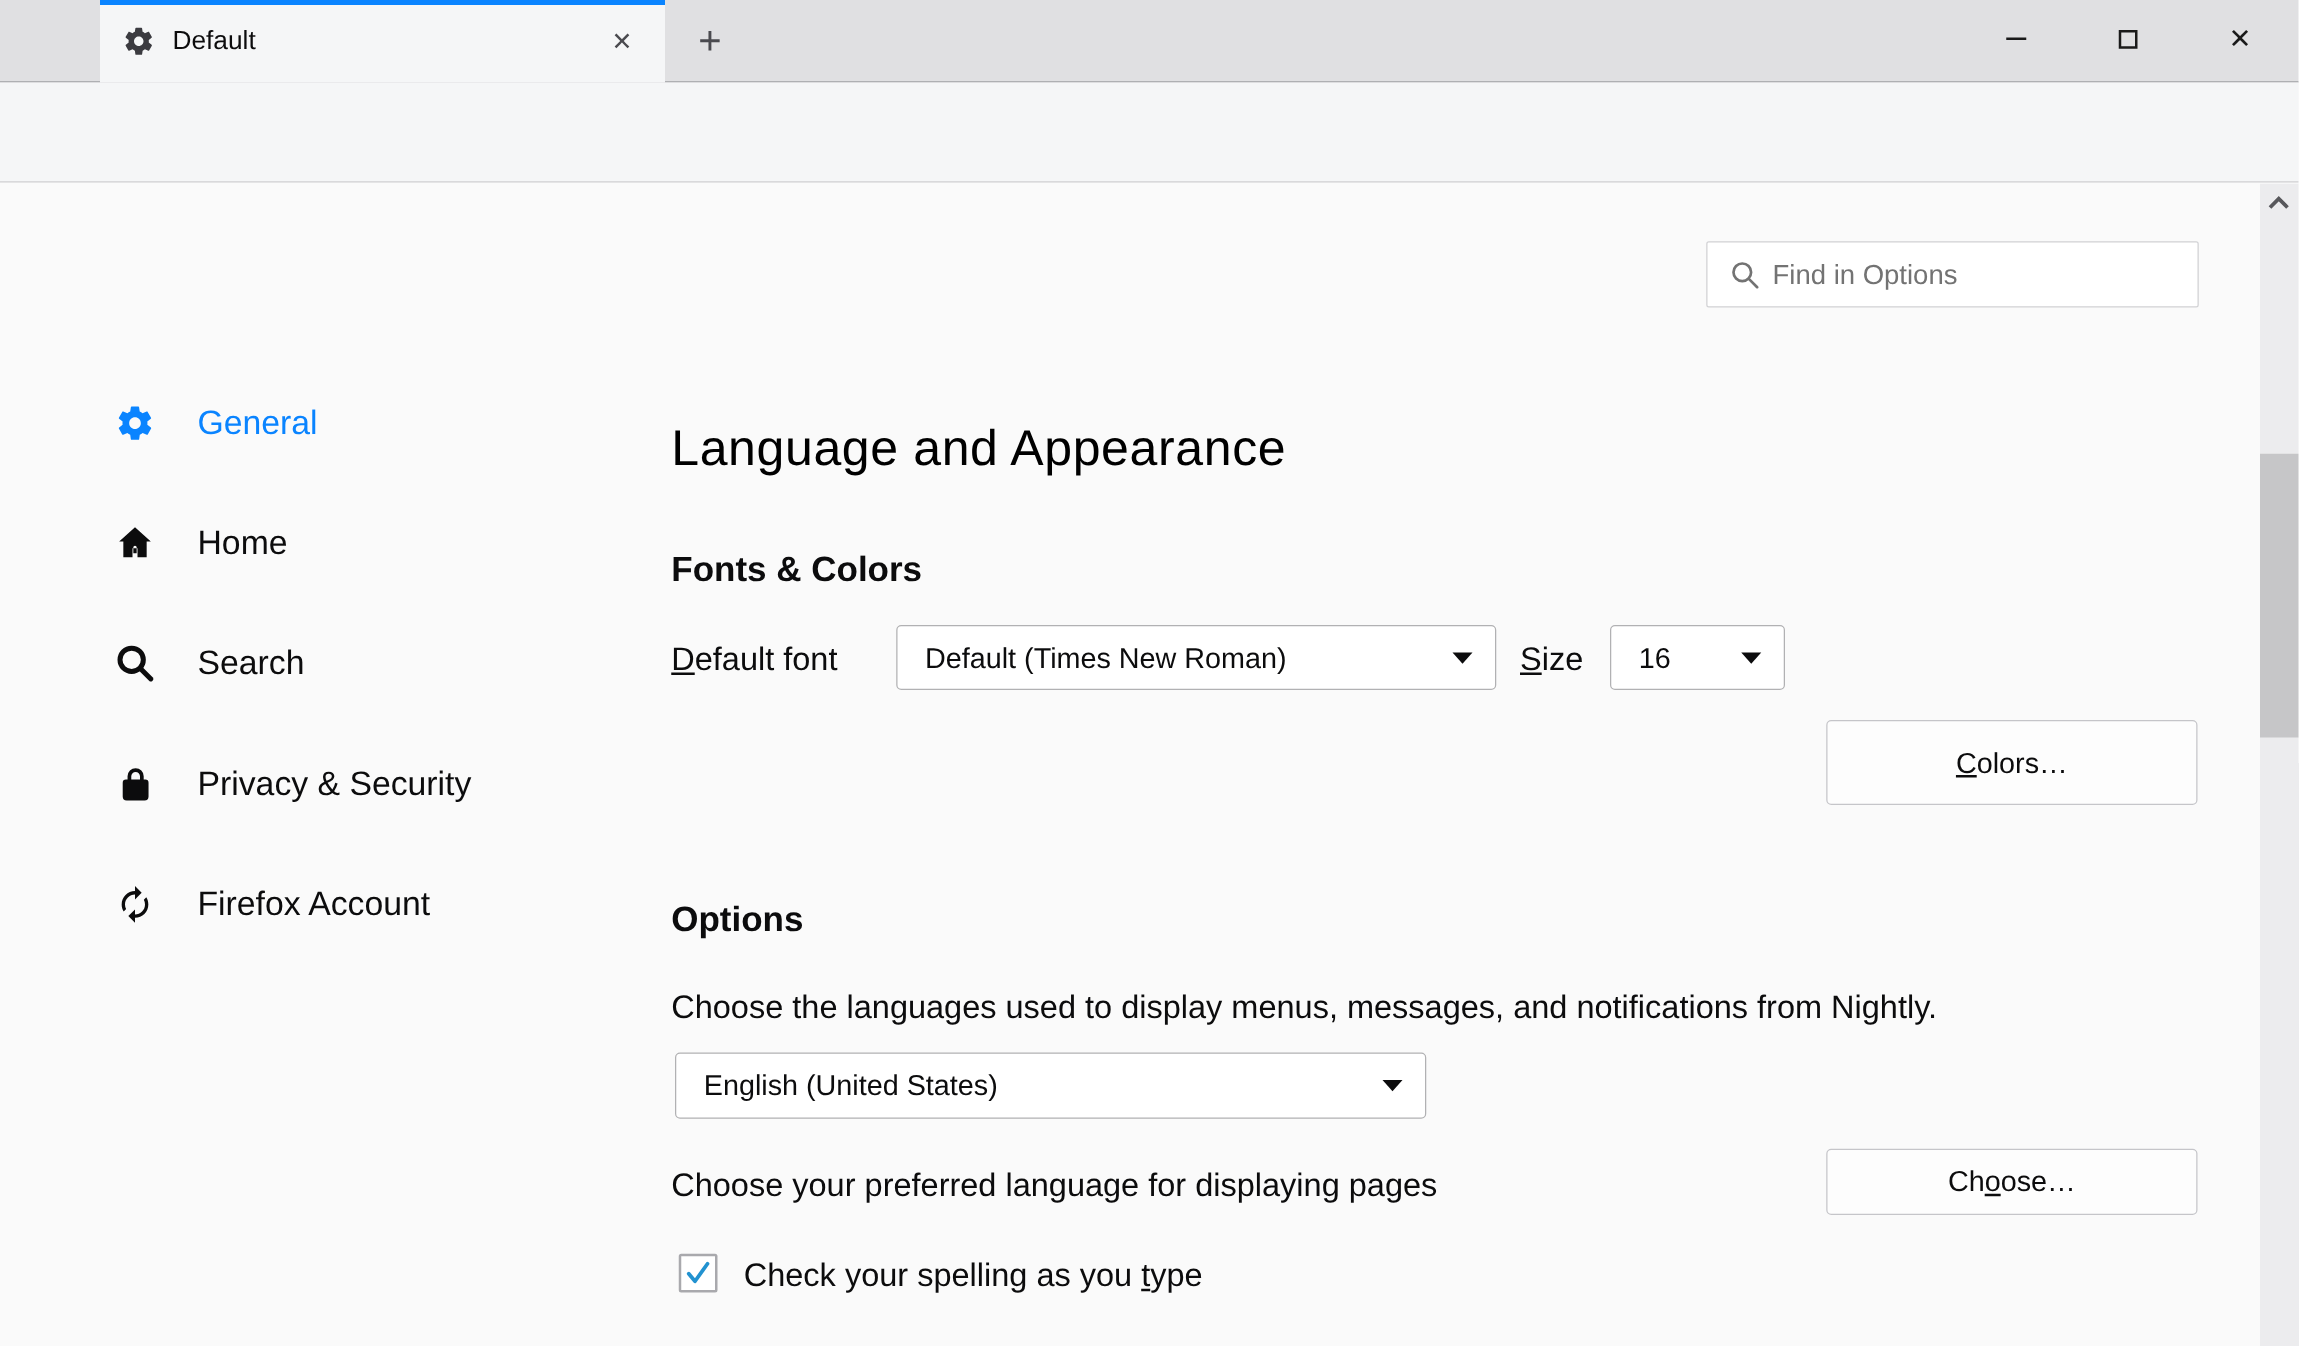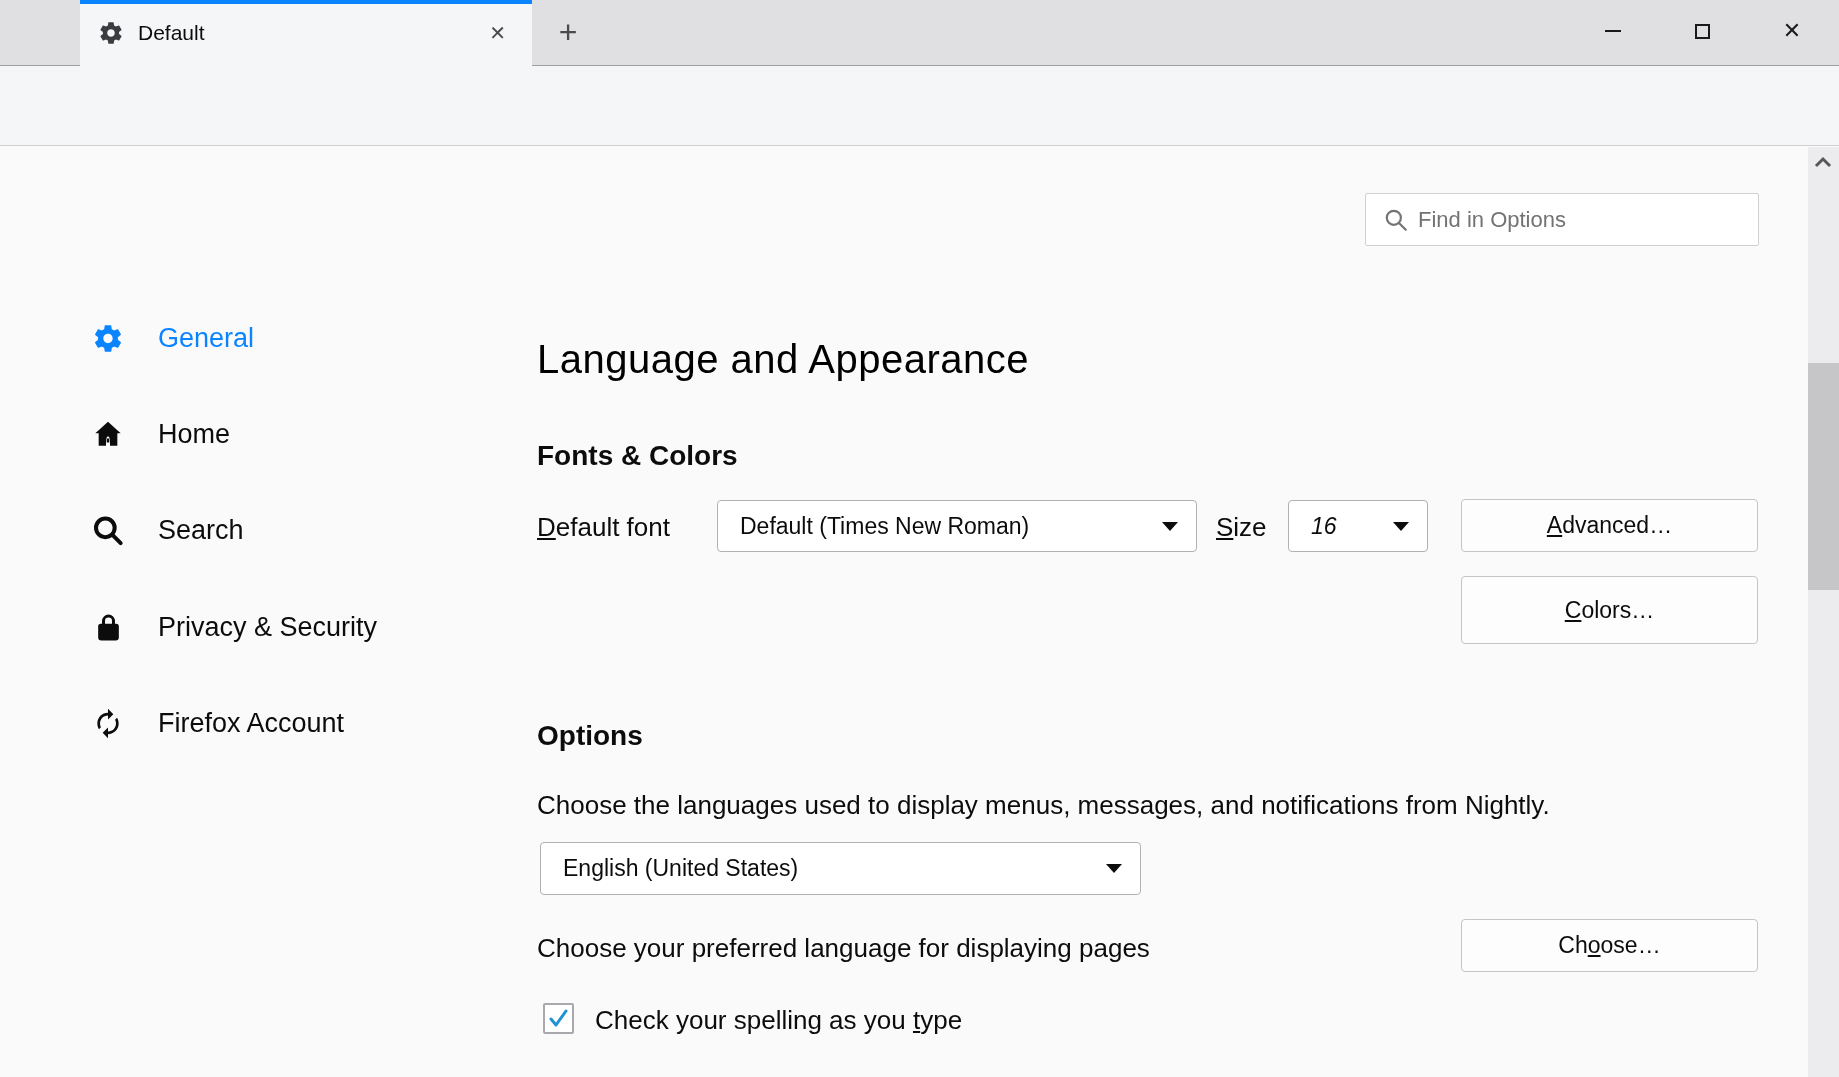--- a/index.html
+++ b/index.html
@@ -54,21 +54,21 @@
   .h1{position:absolute;left:537px;top:337px;font-size:40px;font-weight:300;color:#000000;letter-spacing:.5px;}
   .h2{position:absolute;left:537px;font-size:28px;font-weight:bold;}
   .h2-fonts{top:440px;} .h2-lang{top:720px;}
   .lbl{position:absolute;font-size:26px;white-space:nowrap;}
   .ak{text-decoration:underline;}
 
   .select{position:absolute;background:#fff;border:1px solid #b1b1b3;border-radius:4px;box-sizing:border-box;
     display:flex;align-items:center;justify-content:space-between;padding:0 18px 0 22px;font-size:23px;cursor:default;}
   .caret{width:0;height:0;border-left:8px solid transparent;border-right:8px solid transparent;border-top:9px solid #0c0c0d;margin-left:14px;}
   .sel-font{left:717px;top:500px;width:480px;height:52px;}
-  .sel-size{left:1288px;top:500px;width:140px;height:52px;font-style:italic;}
+  .sel-size{left:1288px;top:500px;width:140px;height:52px;}
   .sel-locale{left:540px;top:842px;width:601px;height:53px;}
 
   .btn{position:absolute;left:1461px;width:297px;background:#fdfdfd;border:1px solid #c5c5c9;border-radius:4px;
     box-sizing:border-box;display:flex;align-items:center;justify-content:center;font-size:23px;cursor:default;}
   .btn-advanced{top:499px;height:53px;} .btn-colors{top:576px;height:68px;} .btn-choose{top:919px;height:53px;}
 
   .lbl-defaultfont{left:537px;top:512px;} .lbl-size{left:1216px;top:512px;}
   .lbl-desc{left:537px;top:790px;} .lbl-pref{left:537px;top:933px;} .lbl-spell{left:595px;top:1005px;}
 
   .checkbox{position:absolute;left:543px;top:1003px;width:31px;height:31px;background:#fff;
@@ -273,23 +273,20 @@
   <div class="lbl lbl-defaultfont"><span class="ak">D</span><span>efault font</span></div>
   <div class="select sel-font">
     <span>Default (Times New Roman)</span>
     <span class="caret"></span>
   </div>
   <div class="lbl lbl-size"><span class="ak">S</span><span>ize</span></div>
   <div class="select sel-size">
     <span>16</span>
     <span class="caret"></span>
   </div>
-  <div class="btn btn-advanced">
-      <span><span class="ak">A</span><span>dvanced…</span></span>
-    </div>
   <div class="btn btn-colors">
       <span><span class="ak">C</span><span>olors…</span></span>
     </div>
 
   <div class="h2 h2-lang">Options</div>
   <div class="lbl lbl-desc">Choose the languages used to display menus, messages, and notifications from Nightly.</div>
   <div class="select sel-locale">
     <span>English (United States)</span>
     <span class="caret"></span>
   </div>

